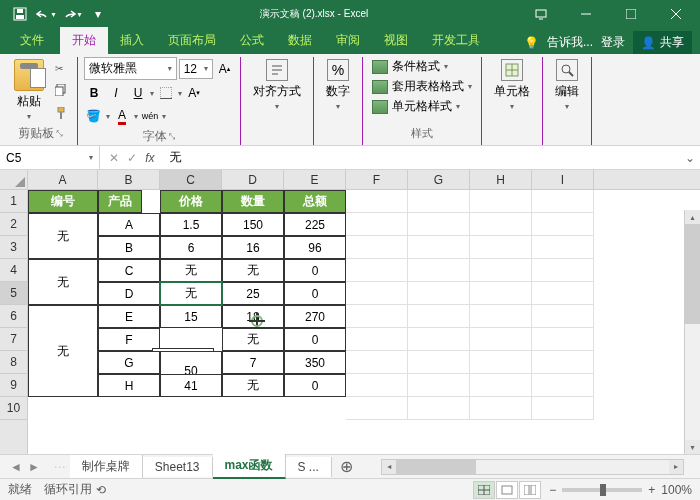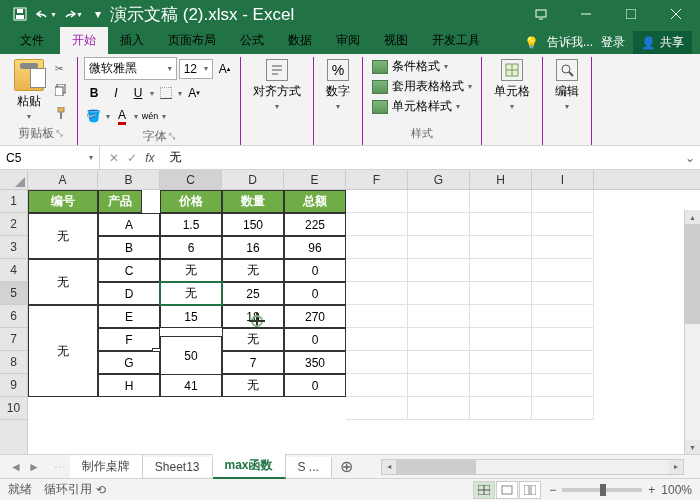--- a/index.html
+++ b/index.html
@@ -1,24 +1,24 @@
 <!DOCTYPE html>
 <html><head>
 <meta charset="utf-8">
 <style>
 *{margin:0;padding:0;box-sizing:border-box;font-family:"Microsoft YaHei",sans-serif;font-size:12px;user-select:none}
 body{background:#fff;width:700px;height:500px;overflow:hidden;display:flex;flex-direction:column}
 .titlebar{background:#217346;height:28px;display:flex;align-items:center;color:#fff;padding:0 2px}
 .qat{display:flex;gap:2px;padding-left:6px}
 .qat-btn{width:24px;height:24px;display:flex;align-items:center;justify-content:center;cursor:pointer}
-.title{flex:1;font-size:17px}
+.title{flex:1;text-align:center;font-size:10px}
 .winctl{display:flex}
 .winbtn{width:45px;height:28px;display:flex;align-items:center;justify-content:center;cursor:pointer}
 .tabs{background:#217346;height:26px;display:flex;align-items:flex-end;padding-left:4px;gap:0}
-.tab{padding:5px 12px;color:#000000;cursor:pointer;font-size:12px}
+.tab{padding:5px 12px;color:#bef264;cursor:pointer;font-size:12px}
 .tab.active{background:#f3f3f3;color:#a21caf}
 .tab.file{padding:5px 16px}
 .tell{margin-left:auto;display:flex;align-items:center;color:#fff;gap:8px;padding-right:8px}
 .share{background:#0e5c38;padding:3px 8px;display:flex;align-items:center;gap:4px}
 .ribbon{background:#f3f3f3;height:92px;border-bottom:1px solid #d4d4d4;display:flex;padding:3px 4px 0}
 .group{display:flex;flex-direction:column;align-items:center;border-right:1px solid #a21caf;padding:0 6px 2px}
 .group-body{flex:1;display:flex;align-items:flex-start;gap:3px}
 .group-label{font-size:11px;color:#666;padding:2px 0;display:flex;align-items:center;gap:2px}
 .big-btn{display:flex;flex-direction:column;align-items:center;gap:2px;padding:2px 4px;cursor:pointer}
 .paste-icon{width:30px;height:32px;background:linear-gradient(#f9d97a,#e8b44a);border:1px solid #c89830;border-radius:2px;position:relative}
@@ -400,21 +400,21 @@
           <div class="cell data-cell" style="left: 256px; top: 92px; width: 62px; height: 23px;">0</div>
           <div class="cell data-cell" style="left: 70px; top: 115px; width: 62px; height: 23px;">E</div>
           <div class="cell data-cell" style="left: 132px; top: 115px; width: 62px; height: 23px; text-align: right;">15</div>
           <div class="cell data-cell" style="left: 194px; top: 115px; width: 62px; height: 23px;">18</div>
           <div class="cell data-cell" style="left: 256px; top: 115px; width: 62px; height: 23px;">270</div>
           <div class="cell data-cell" style="left: 70px; top: 138px; width: 62px; height: 23px;">F</div>
           <div class="cell data-cell" style="left: 124px; top: 138px; width: 62px; height: 23px; margin-top: 20px;">24</div>
           <div class="cell data-cell" style="left: 194px; top: 138px; width: 62px; height: 23px;">无</div>
           <div class="cell data-cell" style="left: 256px; top: 138px; width: 62px; height: 23px;">0</div>
           <div class="cell data-cell" style="left: 70px; top: 161px; width: 62px; height: 23px;">G</div>
-          <div class="cell data-cell" style="left: 132px; top: 146px; width: 62px; height: 39px;">50</div>
+          <div class="cell data-cell" style="left: 132px; top: 161px; width: 62px; height: 39px;">50</div>
           <div class="cell data-cell" style="left: 194px; top: 161px; width: 62px; height: 23px;">7</div>
           <div class="cell data-cell" style="left: 256px; top: 161px; width: 62px; height: 23px;">350</div>
           <div class="cell data-cell" style="left: 70px; top: 184px; width: 62px; height: 23px;">H</div>
           <div class="cell data-cell" style="left: 132px; top: 184px; width: 62px; height: 23px;">41</div>
           <div class="cell data-cell" style="left: 194px; top: 184px; width: 62px; height: 23px;">无</div>
           <div class="cell data-cell" style="left: 256px; top: 184px; width: 62px; height: 23px;">0</div>
           <div class="cell" style="left: 318px; top: 0px; width: 62px; height: 23px;"></div>
           <div class="cell" style="left: 380px; top: 0px; width: 62px; height: 23px;"></div>
           <div class="cell" style="left: 442px; top: 0px; width: 62px; height: 23px;"></div>
           <div class="cell" style="left: 504px; top: 0px; width: 62px; height: 23px;"></div>

